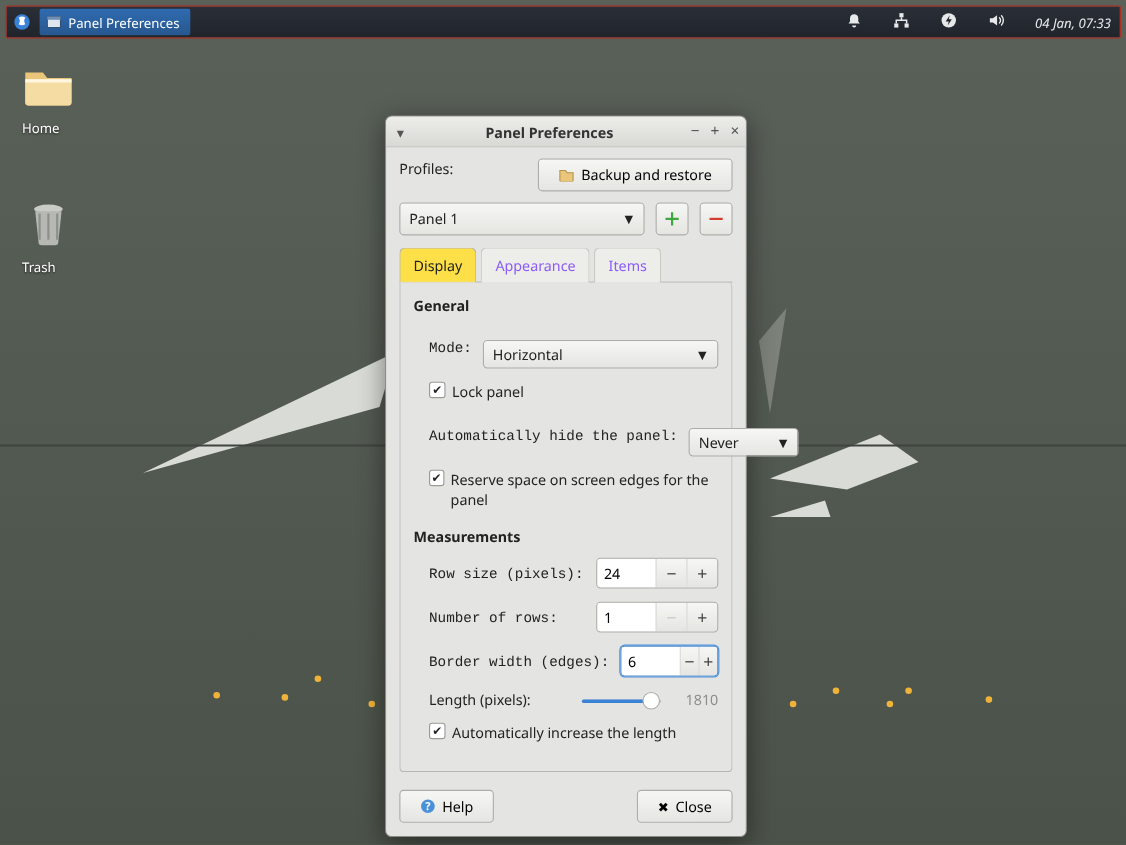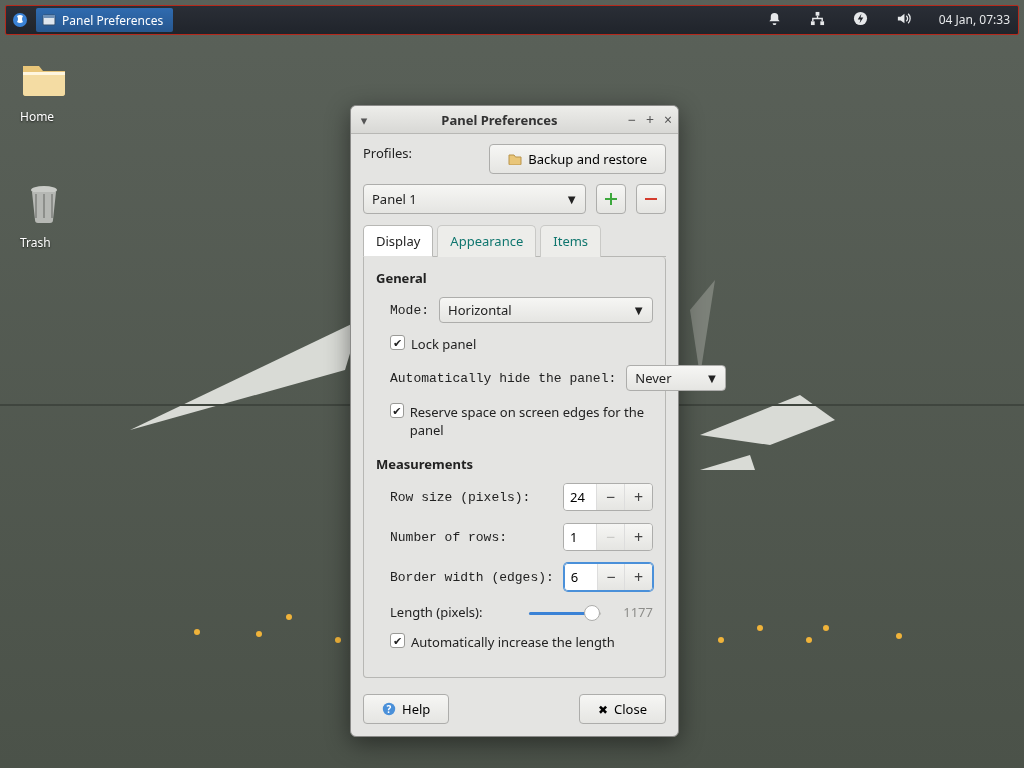--- a/index.html
+++ b/index.html
@@ -6,21 +6,21 @@
 body { width: 1024px; height: 768px; overflow: hidden; background: #555d53; position: relative; }
 
 
 .bg-shapes { position: absolute; inset: 0; }
 .bg-shapes svg { position: absolute; inset: 0; }
 
 .taskbar { position: absolute; top: 5px; left: 5px; right: 5px; height: 30px; background: linear-gradient(#2a2e36, #20242b); color: #cfd5db; display: flex; align-items: center; font-size: 12px; border: 1px solid #b5291c; border-radius: 2px; }
 .taskbar .app-btn { width: 28px; height: 28px; display:flex; align-items:center; justify-content:center; }
 .taskbar .window-btn { display:flex; align-items:center; gap:6px; background: linear-gradient(#2f6bb0,#27578f); padding: 3px 10px 3px 6px; border-radius: 2px; margin-left: 2px; height: 24px; color: #fff; }
 .taskbar .spacer { flex: 1; }
-.taskbar .tray { display:flex; gap: 28px; padding: 0 8px; }
+.taskbar .tray { display:flex; align-items:center; gap: 28px; padding: 0 8px; font-style: italic; }
 .tray svg { width: 15px; height: 15px; fill: #e6e8ea; }
 
 .desktop-icon { position:absolute; width: 90px; text-align:left; color:#fff; font-size:12px; text-shadow: 0 1px 2px rgba(0,0,0,.7); }
 .desktop-icon .folder, .desktop-icon .trash { width:48px; height:40px; margin: 0 auto 6px; }
 
 
 .win { position:absolute; left:350px; top:105px; width:329px; background:#e4e4e2; border:1px solid #8a8a88; border-radius:6px; box-shadow:0 6px 24px rgba(0,0,0,.45); color:#222; font-size:13px; }
 .titlebar { height:28px; display:flex; align-items:center; padding:0 6px; background:linear-gradient(#ededea,#d8d8d5); border-bottom:1px solid #b7b7b4; border-radius:6px 6px 0 0; }
 .titlebar .menu-btn { width:14px; text-align:center; color:#555; }
 .titlebar .title { flex:1; text-align:center; font-weight:bold; color:#333; }
@@ -31,37 +31,37 @@
 .row.profiles { justify-content:space-between; }
 
 .btn { background:linear-gradient(#f6f6f4,#e5e5e2); border:1px solid #adadab; border-radius:4px; padding:5px 18px; font-size:13px; display:inline-flex; align-items:center; gap:6px; cursor:pointer; }
 .icon-btn { width:30px; height:30px; display:flex; align-items:center; justify-content:center; padding:0; }
 
 .select { flex:1; position:relative; }
 .select .sel-box { background:linear-gradient(#f6f6f4,#e5e5e2); border:1px solid #adadab; border-radius:4px; height:30px; padding:0 28px 0 8px; display:flex; align-items:center; }
 .select .chev { position:absolute; right:8px; top:50%; transform:translateY(-50%); }
 
 .tabs { display:flex; gap:4px; border-bottom:1px solid #b7b7b4; margin-bottom:0; }
-.tab { padding:6px 12px; border:1px solid #c9c9c6; border-bottom:none; border-radius:5px 5px 0 0; background:#ededea; color:#0f766e; position:relative; top:1px; }
-.tab.active { background:#ffffff; color:#222; border-color:#b7b7b4; border-bottom:1px solid #e4e4e2; }
+.tab { padding:6px 12px; border:1px solid #c9c9c6; border-bottom:none; border-radius:5px 5px 0 0; background:#ededea; color:#8b5cf6; position:relative; top:1px; }
+.tab.active { background:#fde047; color:#222; border-color:#b7b7b4; border-bottom:1px solid #e4e4e2; }
 
 .pane { border:1px solid #b7b7b4; border-top:none; padding:12px 12px 14px; background:#e4e4e2; border-radius:0 4px 4px 4px; }
 .section-title { font-weight:bold; margin-bottom:10px; }
 .form-row { display:flex; align-items:center; gap:10px; margin:6px 0 12px 14px; }
 .form-row label { white-space:nowrap;font-family:Liberation Mono, monospace; }
 
-.dropdown { flex:1; background:linear-gradient(#f6f6f4,#e5e5e2); border:1px solid #adadab; border-radius:4px; height:26px; padding:0 26px 0 8px; display:flex; align-items:center; position:relative; }
+.dropdown { flex:1; background:linear-gradient(#f6f6f4,#e5e5e2); border:1px solid #adadab; border-radius:4px; height:26px; padding:0 26px 0 8px; display:flex; align-items:center; position:relative;margin-top:12px; }
 .dropdown .chev { position:absolute; right:7px; top:50%; transform:translateY(-50%); }
 
 .checkbox { display:flex; gap:6px; margin:0 0 12px 14px; }
 .checkbox .box { width:15px; height:15px; background:#fff; border:1px solid #9a9a97; border-radius:3px; display:flex; align-items:center; justify-content:center; }
 .checkbox .box.checked::after { content:"✔"; font-size:11px; color:#222; line-height:1; }
 
 .spinner { margin-left:auto; display:flex; border:1px solid #adadab; border-radius:4px; overflow:hidden; height:28px; }
-.spinner input { width:32px; border:none; padding:0 6px; font-size:13px; outline:none; }
+.spinner input { width:53px; border:none; padding:0 6px; font-size:13px; outline:none; }
 .spinner.focused { border-color:#4a90d9; box-shadow:0 0 0 1px #4a90d9; }
 .spinner button { width:28px; border:none; border-left:1px solid #ddd; background:linear-gradient(#f6f6f4,#e5e5e2); font-size:16px; cursor:pointer; color:#444; }
 .spinner button.dim { color:#c8c8c5; }
 
 .slider-row { display:flex; align-items:flex-end; gap:12px; margin:4px 0 12px 14px; }
 .slider { position:relative; width:72px; height:16px; margin-left:auto; }
 .slider .track { position:absolute; top:7px; left:0; right:0; height:3px; background:#c0c0bd; border-radius:2px; }
 .slider .fill { position:absolute; top:7px; left:0; width:88%; height:3px; background:#3a82d6; border-radius:2px; }
 .slider .thumb { position:absolute; top:0; left:calc(88% - 8px); width:16px; height:16px; background:#fff; border:1px solid #adadab; border-radius:50%; }
 .slider-val { width:40px; color:#8d8d8a; text-align:right; }
@@ -257,21 +257,21 @@
         </div>
       </div>
 
       <div class="slider-row">
         <label>Length (pixels):</label>
         <div class="slider">
           <div class="track"></div>
             <div class="fill"></div>
             <div class="thumb"></div>
         </div>
-        <span class="slider-val">1177</span>
+        <span class="slider-val">1810</span>
       </div>
 
       <div class="checkbox">
         <span class="box checked"></span>
         <span>Automatically increase the length</span>
       </div>
     </div>
   </div>
 
   <div class="footer">

